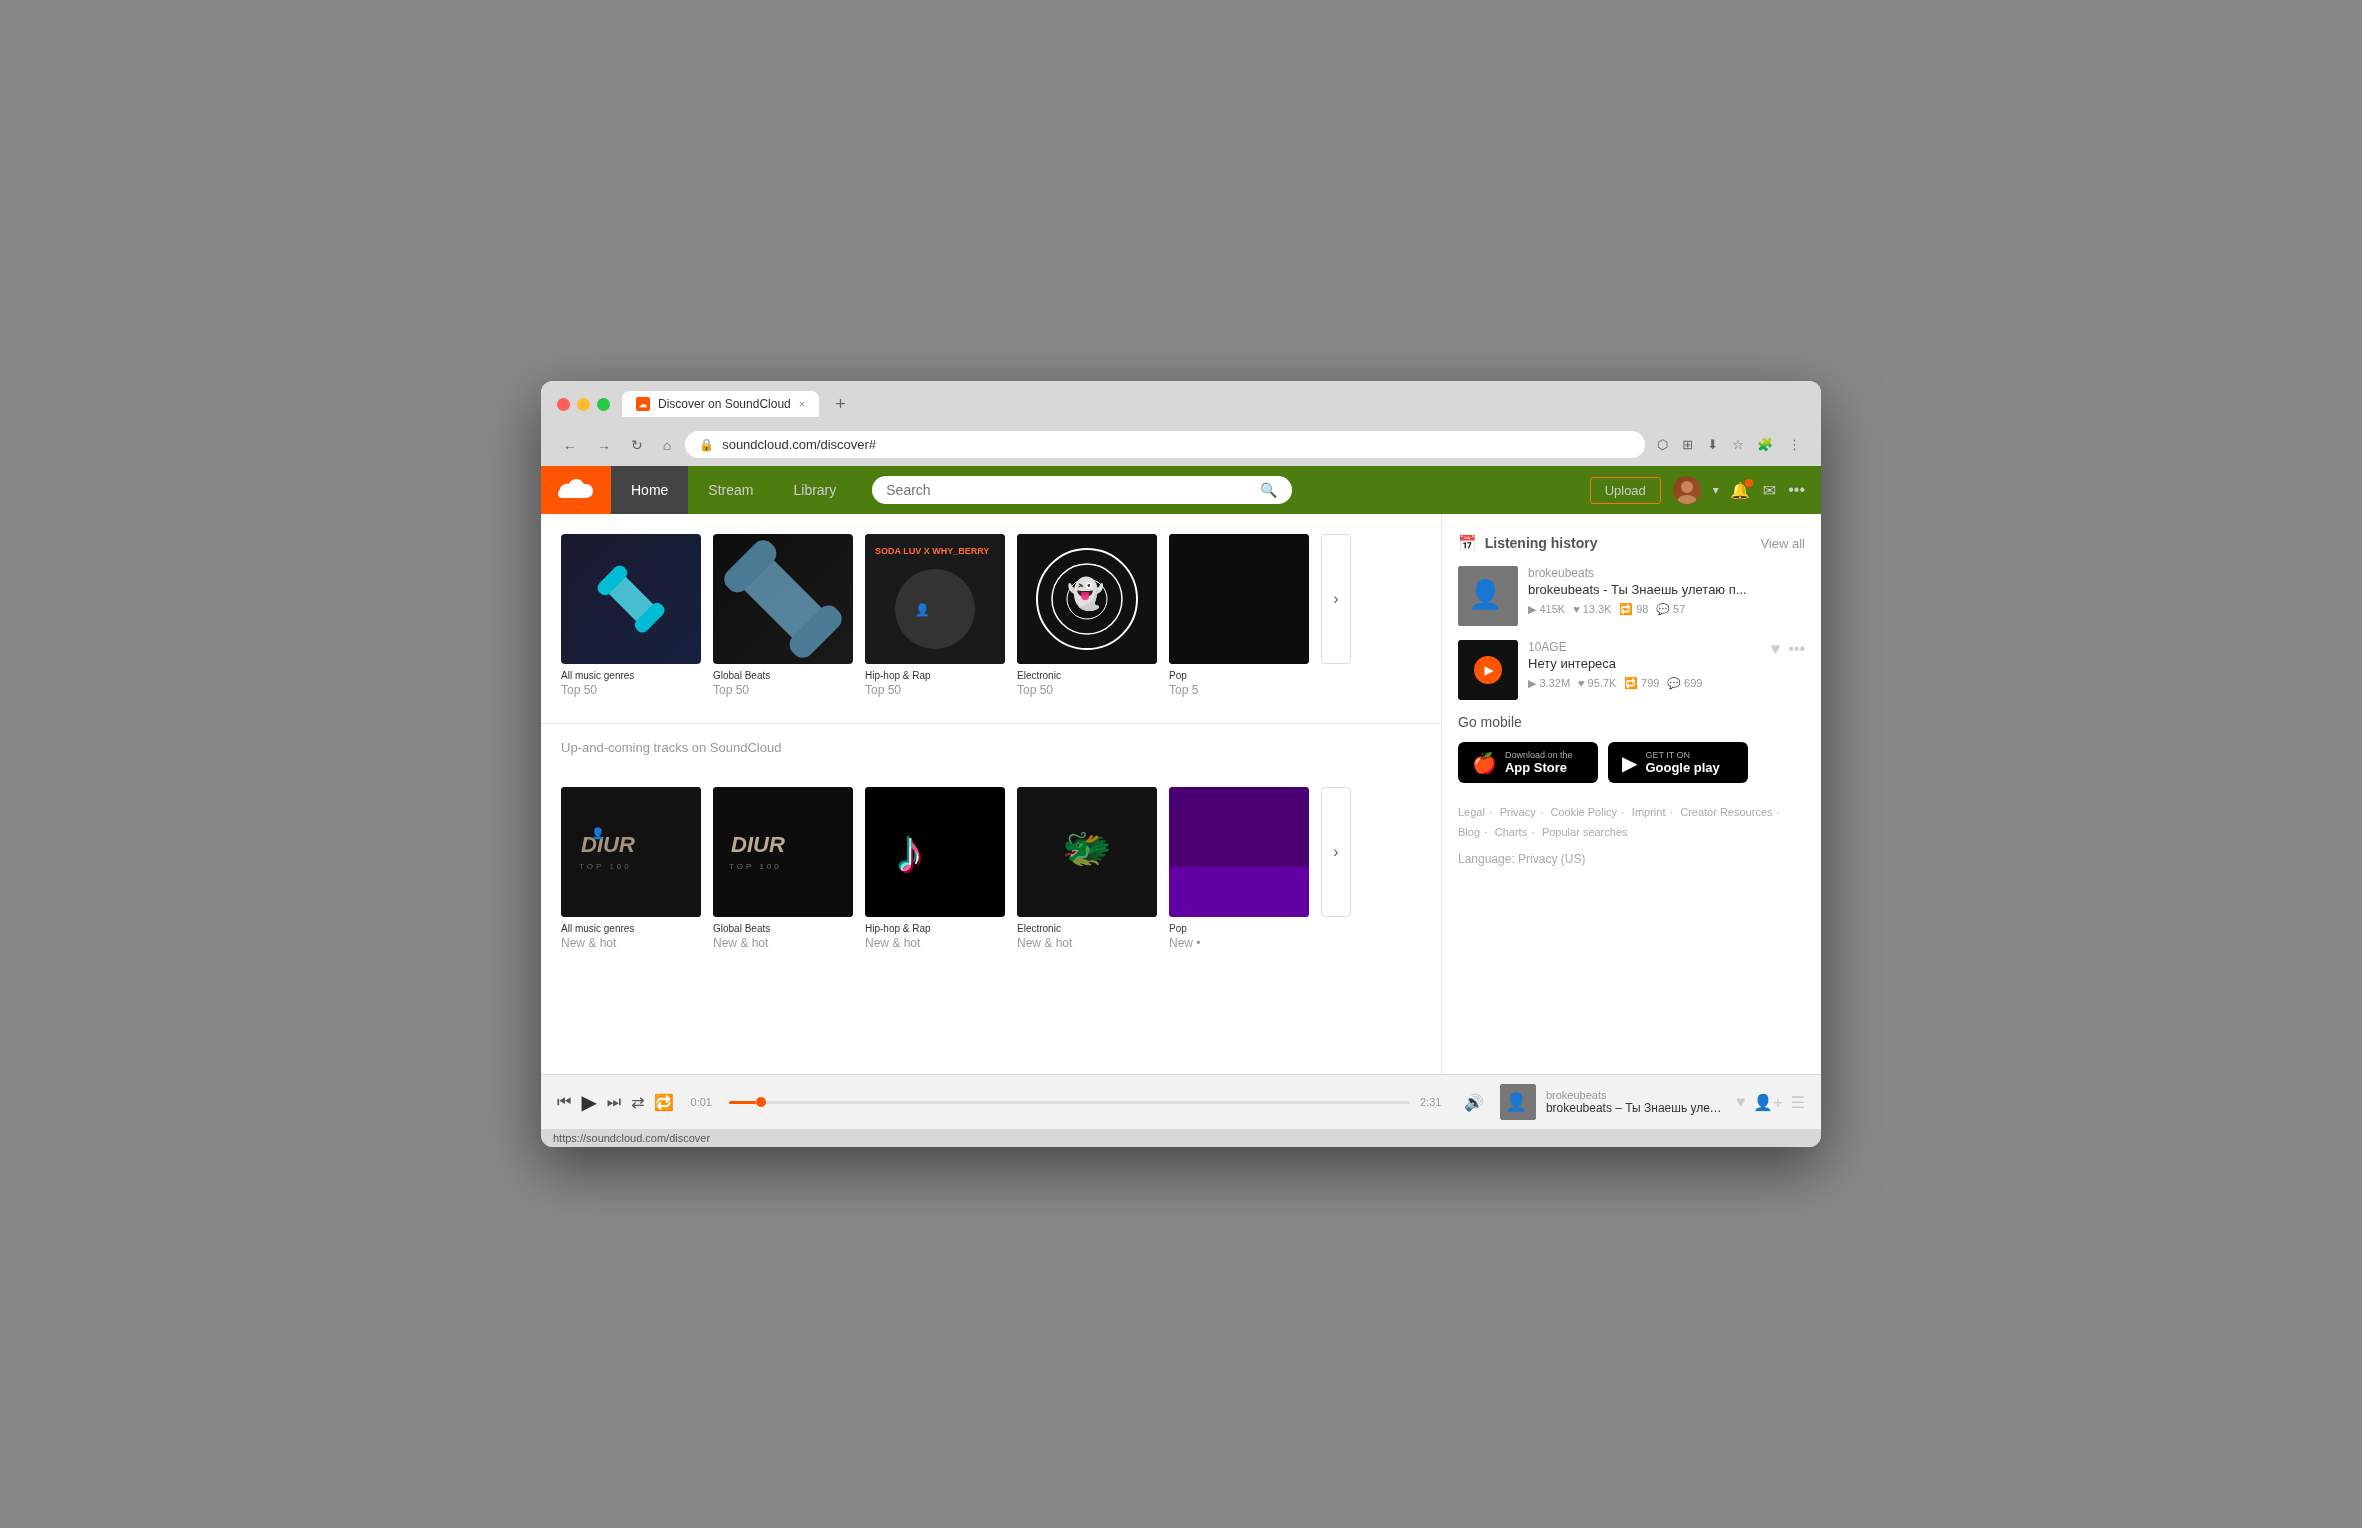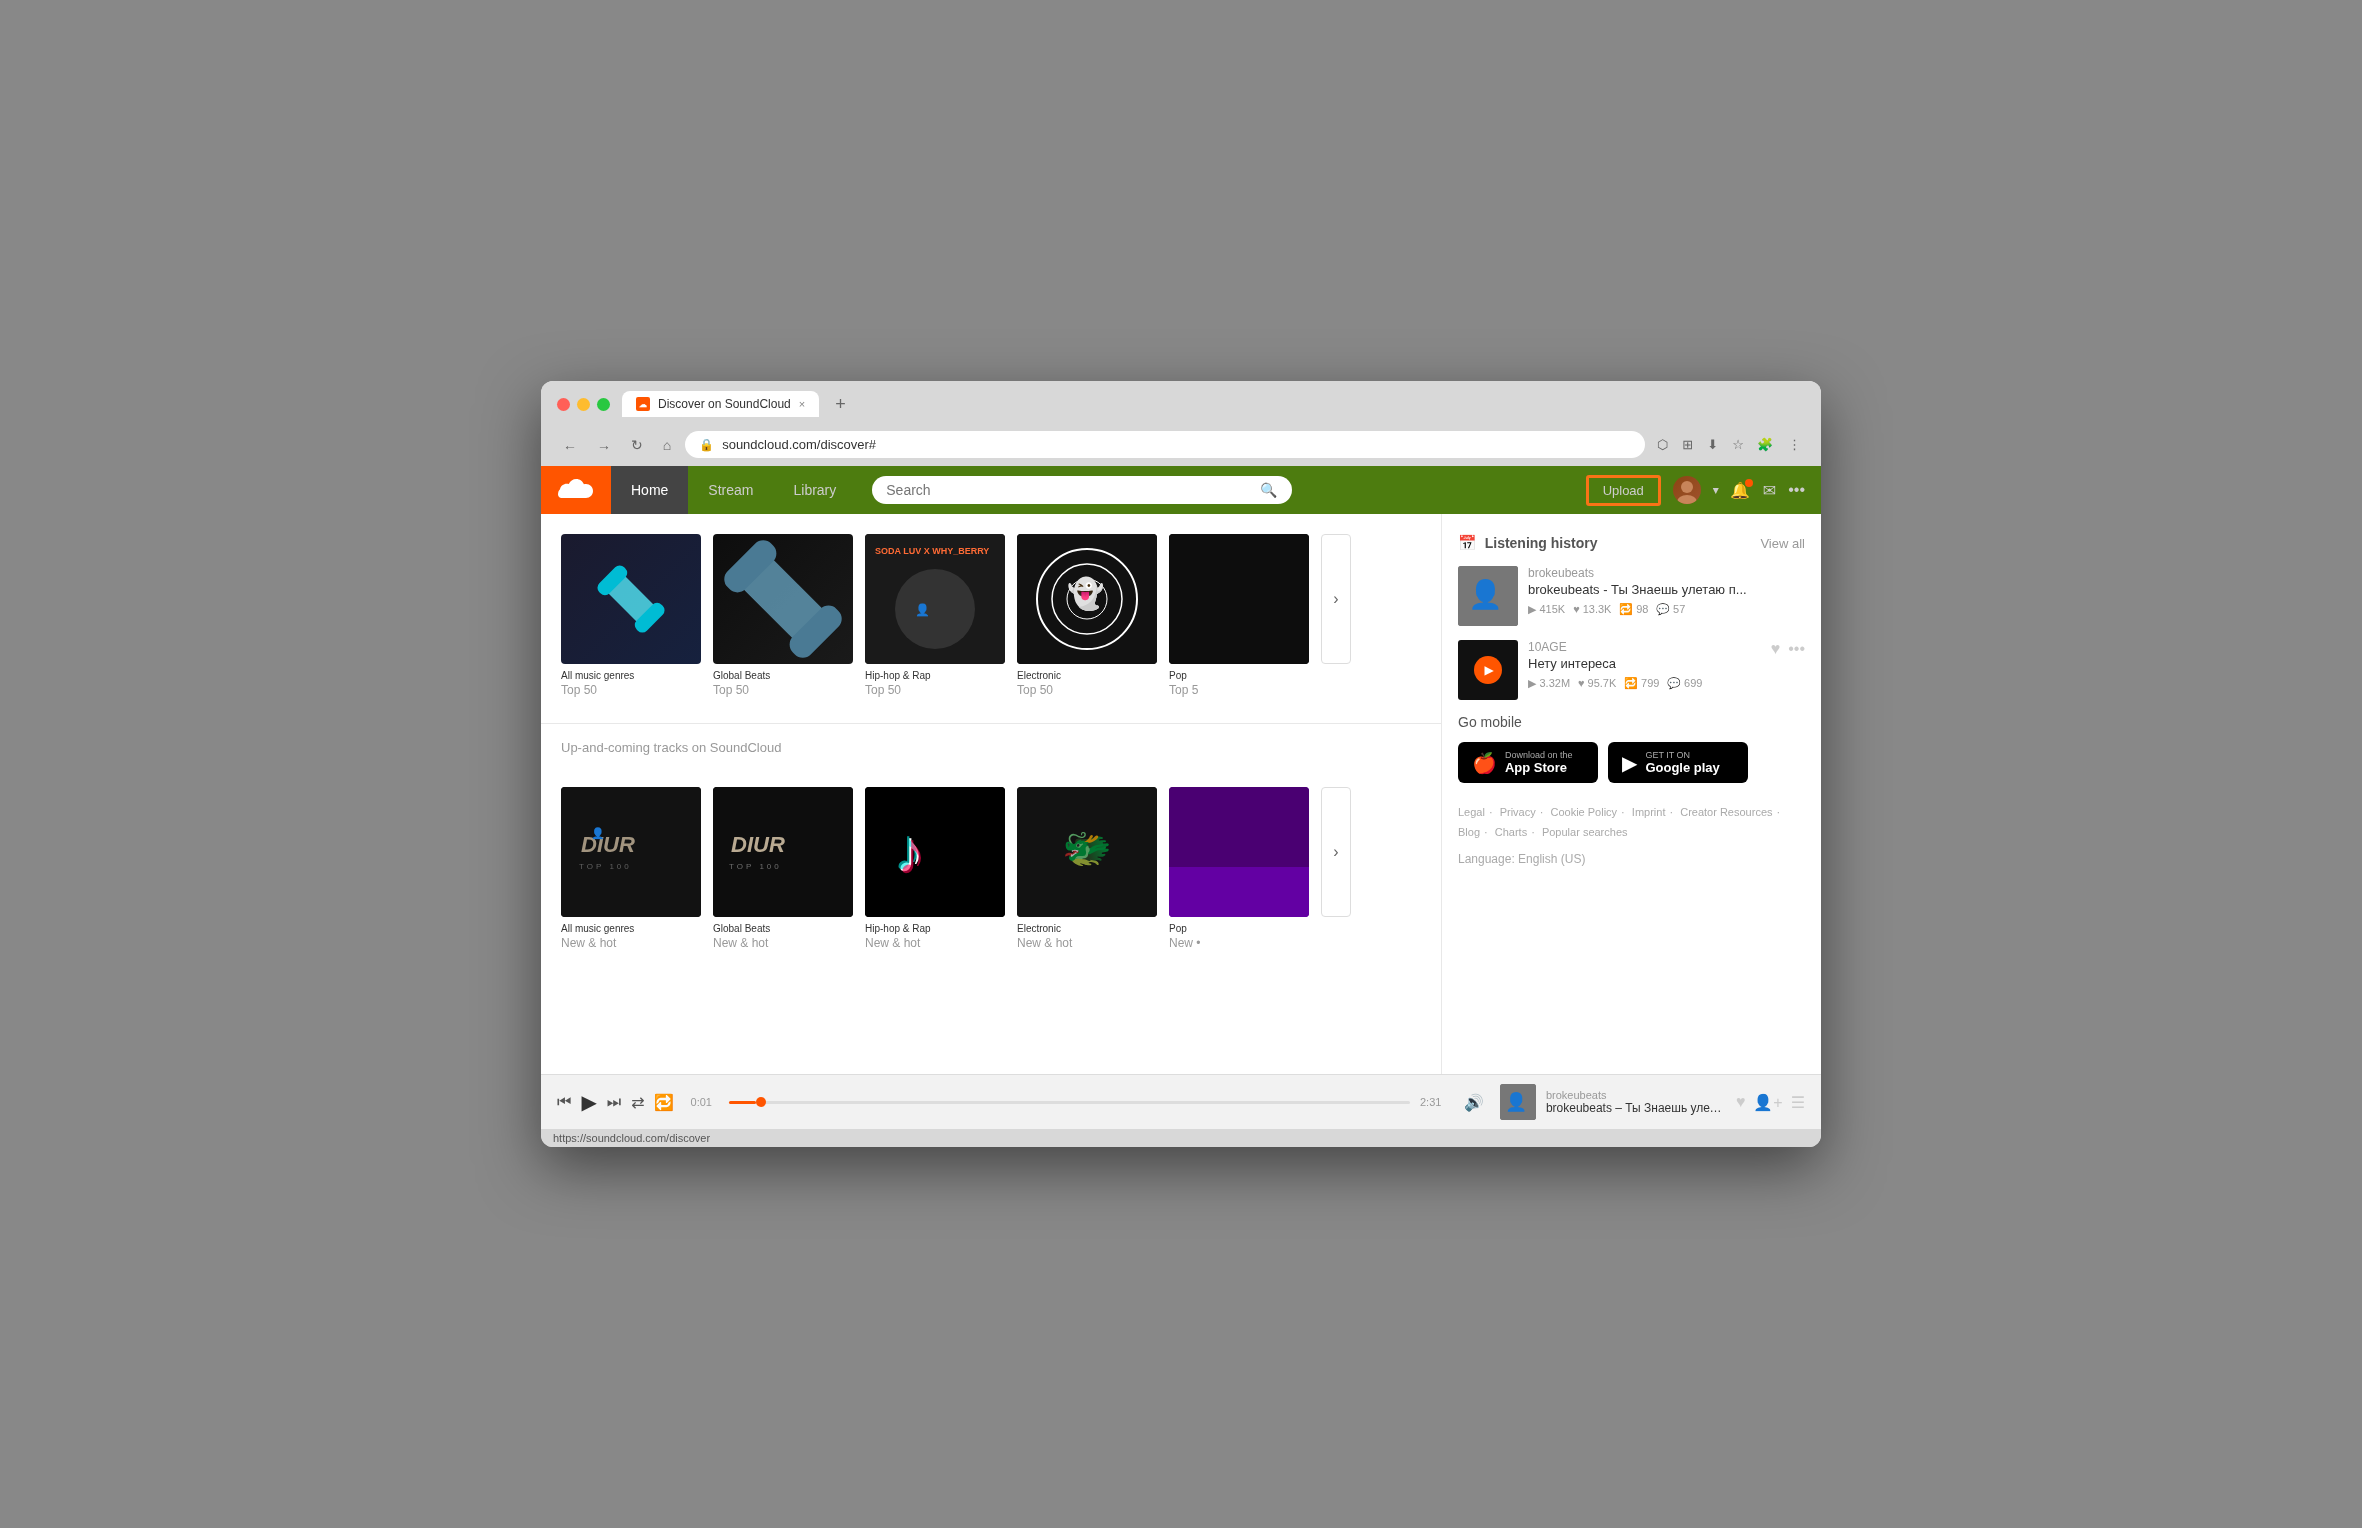--- a/index.html
+++ b/index.html
@@ -109,21 +109,21 @@
       border: none;
       outline: none;
       font-size: 14px;
       flex: 1;
       color: #333;
     }
     .sc-search-icon { color: #999; font-size: 14px; }
     .sc-nav-right { display: flex; align-items: center; gap: 12px; margin-left: auto; margin-right: 16px; }
     .sc-upload-btn {
       background: none;
-      border: 3px solid #f97316;
+      border: 1px solid #f97316;
       color: #ccc;
       padding: 5px 14px;
       border-radius: 3px;
       font-size: 13px;
       cursor: pointer;
     }
     .sc-avatar { width: 28px; height: 28px; border-radius: 50%; background: #8B4513; overflow: hidden; }
     .sc-nav-icon { color: #ccc; font-size: 16px; cursor: pointer; position: relative; }
     .notif-dot { position: absolute; top: -2px; right: -2px; width: 8px; height: 8px; background: #f50; border-radius: 50%; }
 
@@ -702,21 +702,21 @@
         <a href="#">Legal</a><span class="separator">·</span>
         <a href="#">Privacy</a><span class="separator">·</span>
         <a href="#">Cookie Policy</a><span class="separator">·</span>
         <a href="#">Imprint</a><span class="separator">·</span>
         <a href="#">Creator Resources</a><span class="separator">·</span>
         <a href="#">Blog</a><span class="separator">·</span>
         <a href="#">Charts</a><span class="separator">·</span>
         <a href="#">Popular searches</a>
         <div class="language-line">
           <span>Language:</span>
-          <a class="language-link" href="#">English (US)</a>
+          <a class="language-link" href="#">Privacy (US)</a>
         </div>
       </div>
 
     </div>
   </div>
 
   <div class="player-bar">
     <div class="player-controls">
       <button class="player-btn">⏮</button>
       <button class="player-btn player-play-btn">▶</button>

